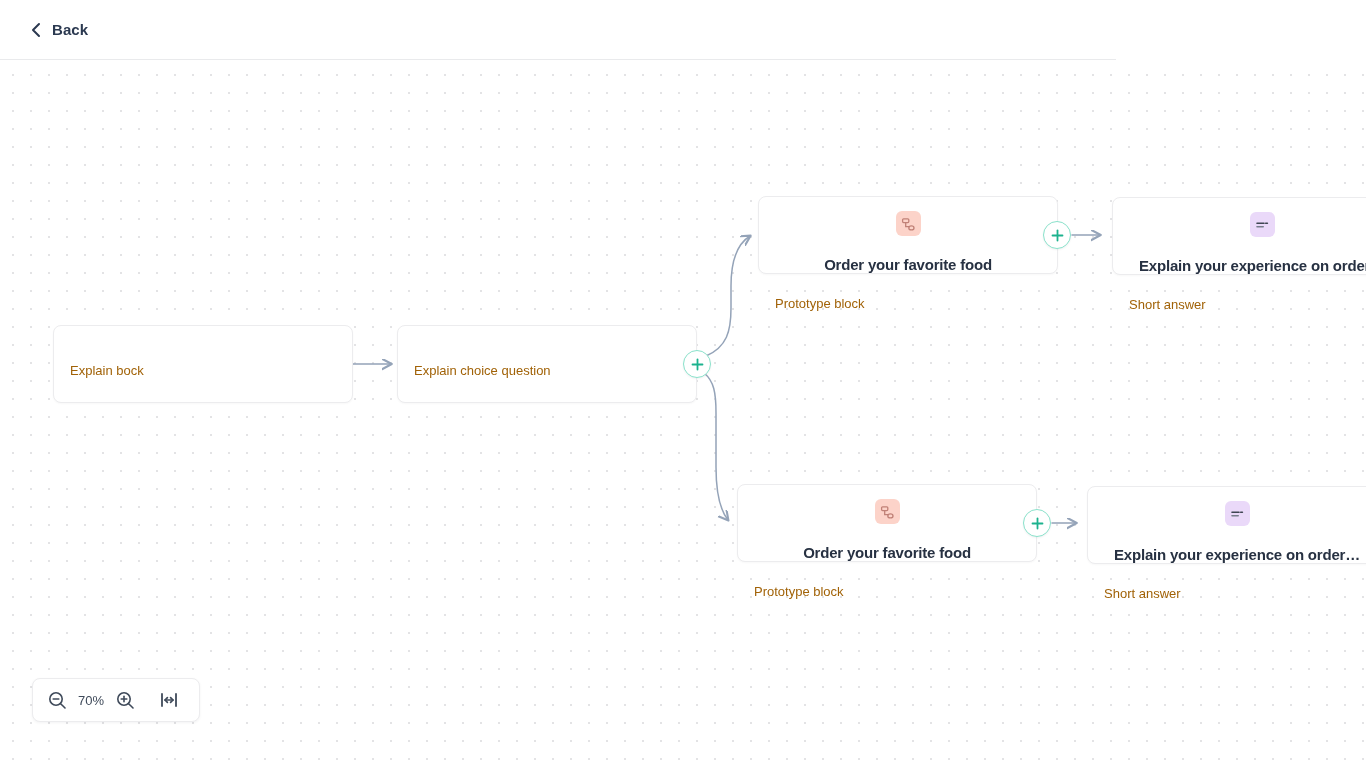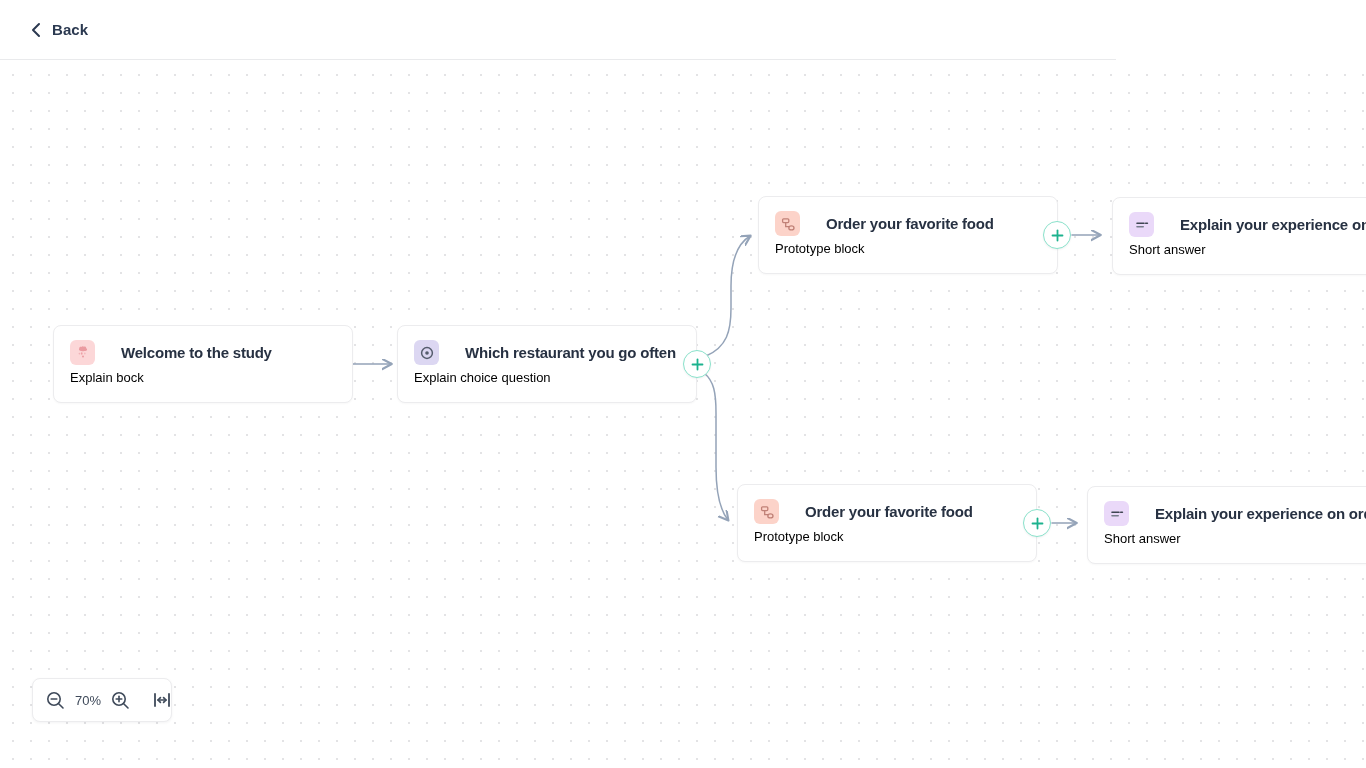--- a/index.html
+++ b/index.html
@@ -19,39 +19,39 @@
     background-image:radial-gradient(circle, #e3e3e5 1.2px, transparent 1.3px);
     background-size:18px 18px; background-position:4px 6px; }
 
   svg.wires { position:absolute; top:0; left:0; width:1366px; height:708px;
     pointer-events:none; }
 
   
   .node { position:absolute; width:300px; height:78px; background:#fff;
     border:1px solid #ececee; border-radius:8px; padding:14px 16px 0 16px;
     box-shadow:0 1px 2px rgba(16,24,40,.03); cursor:pointer; }
-  .node-row { display:flex; align-items:center; gap:26px; }
+  .node-row { display:flex; align-items:center; gap:20px;flex-direction:column; }
   .node-icon { width:25px; height:25px; border-radius:6px; flex:0 0 25px;
     display:flex; align-items:center; justify-content:center; }
   .icon-greeting      { background:#fcd7d8; }
   .icon-mcq           { background:#dcd7f2; }
   .icon-prototype     { background:#fcd3c9; }
   .icon-shortanswer   { background:#ead9f9; }
   .node-title { font-size:15px; font-weight:700; color:#273142;
     letter-spacing:-.2px; white-space:nowrap; }
-  .node-subtitle { margin-top:5px; font-size:13px; color:#000000; white-space:nowrap; }
+  .node-subtitle { margin-top:23px; font-size:13px; color:#a16207; white-space:nowrap; }
 
   
   .add-btn { position:absolute; width:28px; height:28px; border-radius:50%;
     background:#fff; border:1.5px solid #8ae2cb; display:flex; align-items:center;
     justify-content:center; cursor:pointer; z-index:10;
     box-shadow:0 1px 2px rgba(16,24,40,.05); }
 
   
-  .zoombar { position:absolute; left:32px; top:618px; width:140px; height:44px;
+  .zoombar { position:absolute; left:32px; top:618px; width:168px; height:44px;
     background:#fff; border:1px solid #ececee; border-radius:8px;
     box-shadow:0 1px 3px rgba(16,24,40,.05); display:flex; align-items:center;
     padding:0 13px; z-index:15; }
   .zoom-icon-btn { display:flex; align-items:center; justify-content:center;
     width:22px; height:22px; cursor:pointer; }
   .zoom-level { font-size:13px; font-weight:500; color:#3f4a5a; margin:0 8px;
     min-width:30px; text-align:center; }
   .fit-btn { margin-left:22px; }
 </style>
 </head>
@@ -79,45 +79,24 @@
     <g fill="none" stroke="#94a3b8" stroke-width="1.5" stroke-linecap="round">
       <path d="M353,304 L391,304" marker-end="url(#arrow)"></path>
       <path d="M706,296 C727,287 731,271 731,248 L731,226 C731,202 737,184 750,176" marker-end="url(#arrow)"></path>
       <path d="M704,313 C714,321 716,333 716,353 L716,407 C716,431 720,450 728,460" marker-end="url(#arrow)"></path>
       <path d="M1072,175 L1100,175" marker-end="url(#arrow)"></path>
       <path d="M1052,463 L1076,463" marker-end="url(#arrow)"></path>
     </g>
   </svg>
 
   <div class="node" style="left:53px; top:265px;">
-    <div class="node-row">
-      <span class="node-icon icon-greeting">
-        <svg width="15" height="15" viewBox="0 0 15 15">
-          <path d="M4.2 3.4 C4.2 2 5.4 1.4 6.4 1.9 C6.9 1 8.3 0.9 9 1.7 C10.1 1.3 11.3 2.1 11.2 3.2 C12.2 3.6 12.4 4.9 11.6 5.6 C10.6 6.5 5.6 6.4 4.6 5.5 C3.9 4.9 3.8 4 4.2 3.4 Z" fill="#eb9ba1"></path>
-          <rect x="6.1" y="7.2" width="1.4" height="2.6" rx="0.7" fill="#eb9ba1"></rect>
-          <rect x="9.2" y="7.6" width="1.3" height="1.8" rx="0.65" fill="#f0b3b8"></rect>
-          <circle cx="4.5" cy="8.6" r="0.9" fill="#f0b3b8"></circle>
-          <circle cx="8" cy="11.4" r="1" fill="#eb9ba1"></circle>
-        </svg>
-      </span>
-      <span class="node-title">Welcome to the study</span>
-    </div>
     <div class="node-subtitle">Explain bock</div>
   </div>
 
   <div class="node" style="left:397px; top:265px;">
-    <div class="node-row">
-      <span class="node-icon icon-mcq">
-        <svg width="16" height="16" viewBox="0 0 16 16">
-          <circle cx="8" cy="8" r="5.4" fill="none" stroke="#555c6d" stroke-width="1.5"></circle>
-          <circle cx="8" cy="8" r="1.8" fill="#555c6d"></circle>
-        </svg>
-      </span>
-      <span class="node-title">Which restaurant you go often</span>
-    </div>
     <div class="node-subtitle">Explain choice question</div>
   </div>
 
   <div class="node" style="left:758px; top:136px;">
     <div class="node-row">
       <span class="node-icon icon-prototype">
         <svg width="16" height="16" viewBox="0 0 16 16">
           <rect x="2.6" y="2.8" width="6.2" height="3.8" rx="1" fill="none" stroke="#c08177" stroke-width="1.3"></rect>
           <path d="M5.7 6.6 L5.7 10.6 L9.6 10.6" fill="none" stroke="#c08177" stroke-width="1.3" stroke-linecap="round"></path>
           <ellipse cx="11.4" cy="11.9" rx="2.6" ry="2" fill="none" stroke="#c08177" stroke-width="1.3"></ellipse>

